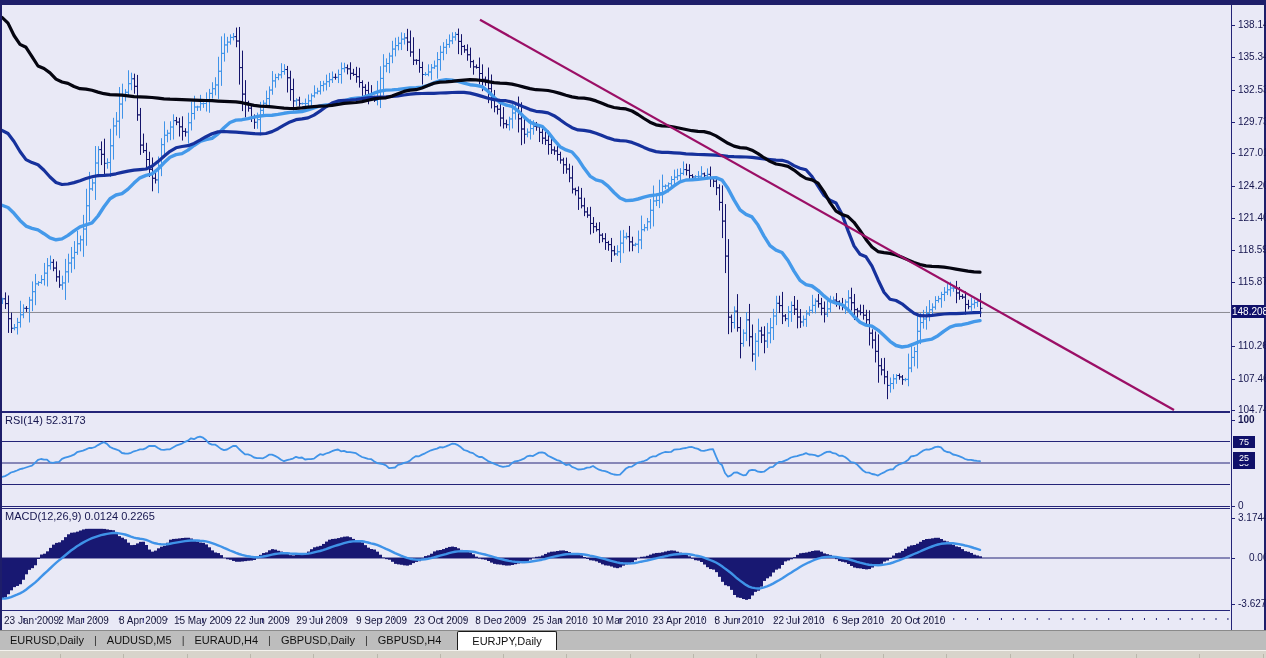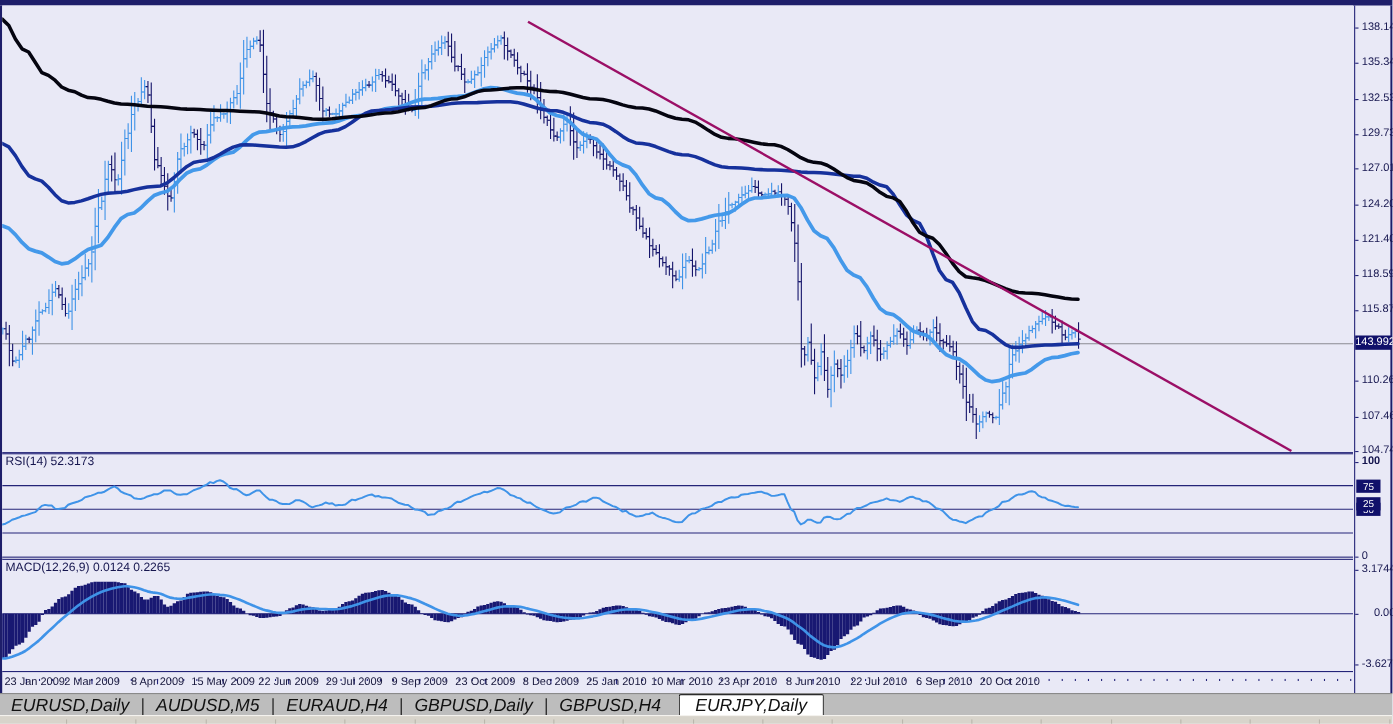--- a/index.html
+++ b/index.html
@@ -19,21 +19,21 @@
   #timeAxis{position:absolute;left:2px;top:610px;width:999px;height:20px;}
   .date-label{position:absolute;top:5px;font-size:10px;color:#17173c;white-space:nowrap;}
   #priceAxis{position:absolute;left:1231px;top:5px;width:33px;height:625px;border-left:1px solid #242478;}
   .ax-label{position:absolute;left:6px;font-size:10px;color:#15154e;white-space:nowrap;}
   .ax-tick{position:absolute;left:0;width:3px;height:1px;background:#242478;}
   .ax-box{position:absolute;left:1px;width:22px;height:12px;background:#10106a;color:#fff;
           font-size:9px;line-height:12px;text-align:center;}
   .cur-box{position:absolute;left:0;width:33px;height:13px;background:#10106a;color:#fff;
            font-size:10px;line-height:13px;text-align:center;}
   #tabBar{position:absolute;left:0;top:630px;width:1266px;height:20px;background:#bdbdbd;
-          border-top:1px solid #8a8a8a;display:flex;align-items:center;font-size:16px;color:#111;font-style:italic;}
+          border-top:1px solid #8a8a8a;display:flex;align-items:flex-start;font-size:11px;color:#111;}
   .tab{padding:0 10px;line-height:19px;height:19px;cursor:default;white-space:nowrap;}
   .tab.active{background:#ffffff;border:1px solid #1a1a1a;border-bottom:none;
               border-radius:2px 2px 0 0;height:20px;line-height:19px;margin:0 6px;padding:0 14px;
               position:relative;top:0;}
   .tab-sep{color:#333;line-height:19px;}
   #statusStrip{position:absolute;left:0;top:650px;width:1266px;height:8px;background:#d8d4cb;
                border-top:1px solid #f4f2ee;}
   .ss-tick{position:absolute;bottom:0;width:1px;height:5px;background:#a39e93;opacity:.55;}
 </style>
 </head>
@@ -1518,21 +1518,21 @@
       <div class="ax-tick" style="top: 245.288px;"></div>
       <div class="ax-label" style="top: 239.288px;">118.595</div>
       <div class="ax-tick" style="top: 276.634px;"></div>
       <div class="ax-label" style="top: 270.634px;">115.875</div>
       <div class="ax-tick" style="top: 341.283px;"></div>
       <div class="ax-label" style="top: 335.283px;">110.265</div>
       <div class="ax-tick" style="top: 373.608px;"></div>
       <div class="ax-label" style="top: 367.608px;">107.460</div>
       <div class="ax-tick" style="top: 404.953px;"></div>
       <div class="ax-label" style="top: 398.953px;">104.740</div>
-      <div class="cur-box" style="top: 300.483px;">143.992</div>
+      <div class="cur-box" style="top: 300.483px;">148.208</div>
       <div class="ax-tick" style="top: 415px;"></div>
       <div class="ax-label" style="top: 409px; font-weight: bold;">100</div>
       <div class="ax-box" style="top: 430.5px;">75</div>
       <div class="ax-box" style="top: 452px;">50</div>
       <div class="ax-box" style="top: 447px;">25</div>
       <div class="ax-tick" style="top: 501px;"></div>
       <div class="ax-label" style="top: 495px;">0</div>
       <div class="ax-tick" style="top: 512.685px;"></div>
       <div class="ax-label" style="top: 506.685px;">3.1744</div>
       <div class="ax-tick" style="top: 553px;"></div>

